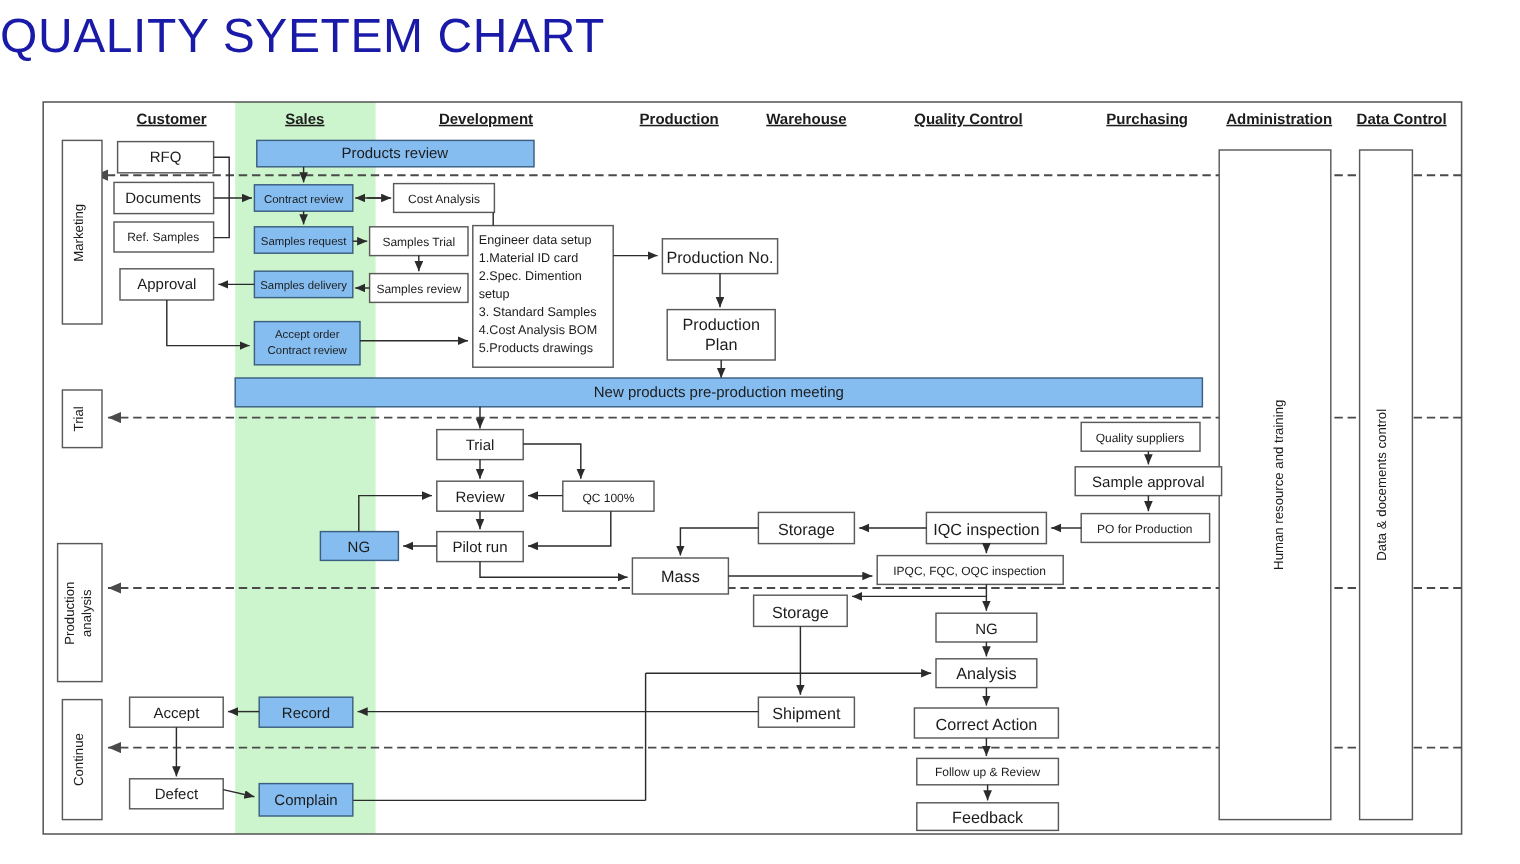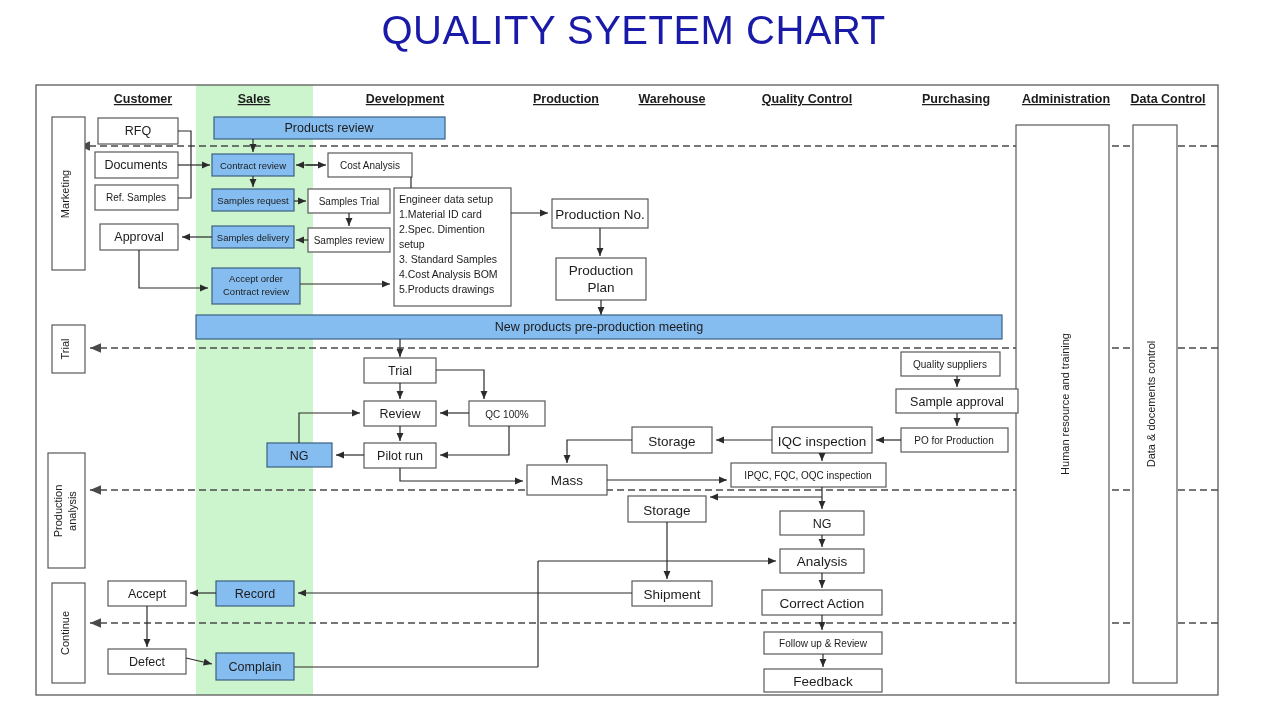--- a/index.html
+++ b/index.html
@@ -1,19 +1,19 @@
 <!DOCTYPE html>
 <html><head>
 <meta charset="utf-8">
 <style>
   html,body{margin:0;padding:0;background:#ffffff;}
   body{width:1267px;height:720px;font-family:"Liberation Sans",sans-serif;overflow:hidden;}
   #root{position:relative;width:1267px;height:720px;}
   #title{
-    position:absolute;left:0;top:8px;width:1267px;text-align:center;
+    position:absolute;left:0;top:8px;width:1267px;
     font-size:40px;color:#1a1aa8;letter-spacing:0.5px;font-weight:400;
     font-family:"Liberation Sans",sans-serif;
   }
   svg{position:absolute;left:0;top:0;}
   .box{fill:#ffffff;stroke:#595959;stroke-width:1.2;}
   .box.blue{fill:#85bdf0;stroke:#3b5f80;stroke-width:1.2;}
   .band{fill:#cdf5cd;stroke:none;}
   .frame{fill:none;stroke:#595959;stroke-width:1.3;}
   .ln{stroke:#2b2b2b;stroke-width:1.2;fill:none;}
   .dashln{stroke:#4a4a4a;stroke-width:1.6;fill:none;stroke-dasharray:7 4;}

